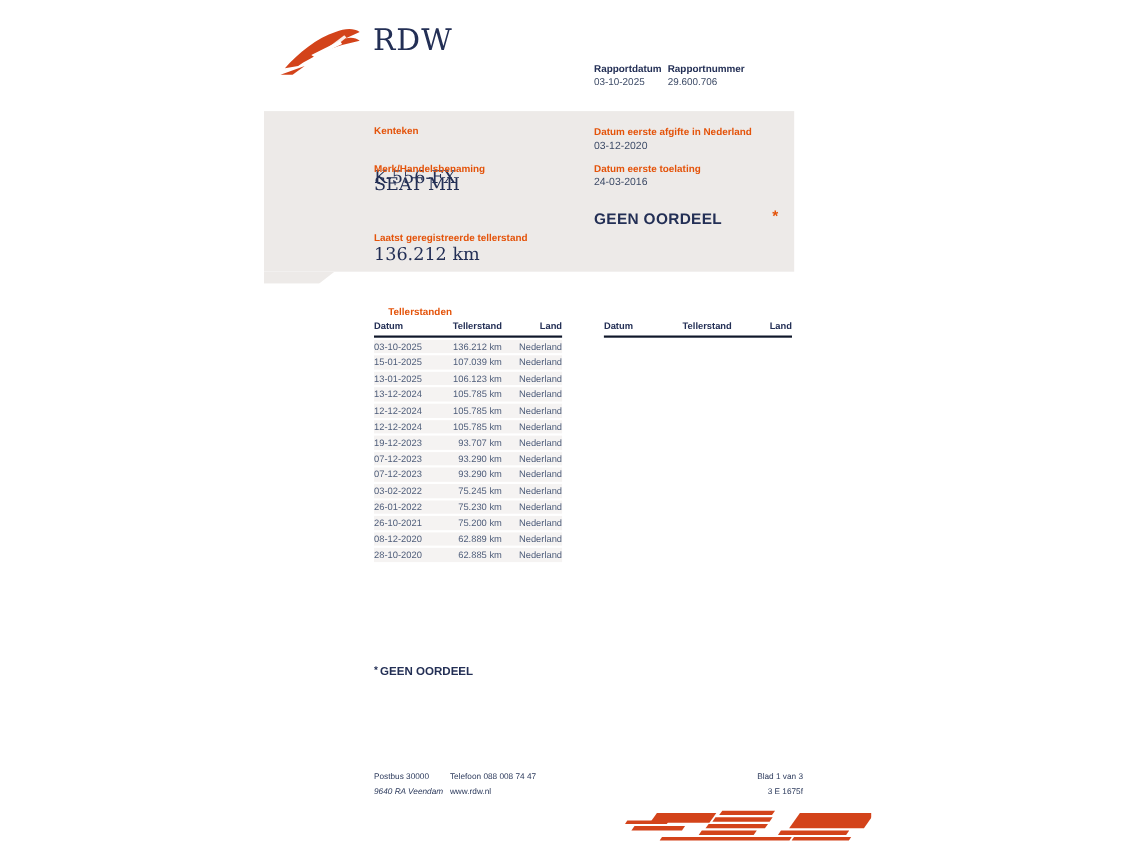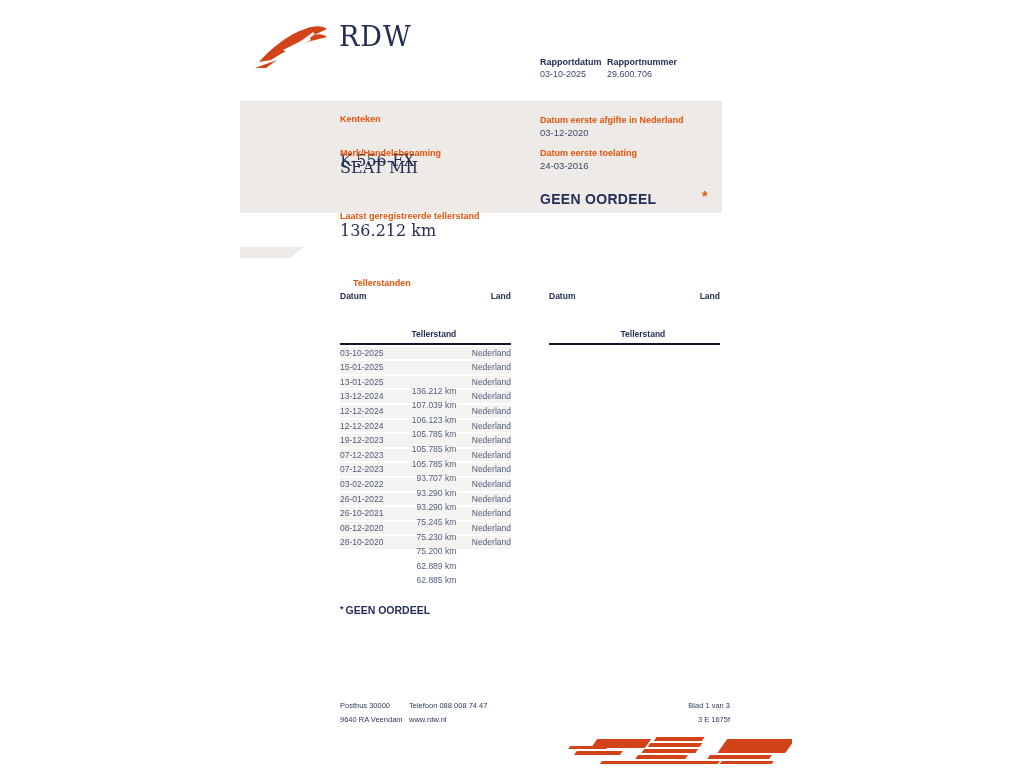--- a/index.html
+++ b/index.html
@@ -7,37 +7,37 @@
         font-family:"Liberation Sans",sans-serif;color:#232f55;}
   .abs{position:absolute;}
 
   
   .logo-text{left:339px;top:21px;font-family:"DejaVu Serif",serif;font-size:27px;color:#232f55;letter-spacing:1px;}
   .doc-title{left:540px;top:25px;font-family:"DejaVu Serif",serif;font-weight:bold;font-size:18px;color:#e4530a;}
   .meta-label{top:57px;font-size:9px;font-weight:bold;color:#232f55;}
   .meta-value{top:69px;font-size:9px;color:#3c4a66;}
 
   
-  .vbox{left:240px;top:101px;width:482px;height:112px;background:#edeae8;}
+  .vbox{left:240px;top:101px;width:482px;height:146px;background:#edeae8;}
   .vbox-tail{left:240px;top:247px;width:64px;height:11px;background:#edeae8;
              clip-path:polygon(0 0,100% 0,78% 100%,0 100%);}
   .flabel{font-size:9px;font-weight:bold;color:#e4530a;}
   .fvalue-big{font-family:"DejaVu Serif",serif;font-size:16px;color:#232f55;}
   .fvalue{font-size:9.5px;color:#3c4a66;}
   .verdict{font-size:14px;font-weight:bold;color:#232f55;letter-spacing:.3px;}
   .verdict-star{font-size:14px;font-weight:bold;color:#e4530a;}
 
   
   .section-title{left:340px;top:278px;font-size:9px;font-weight:bold;color:#e4530a;margin-left:13px;}
   .otable{width:171px;font-size:8.5px;}
   .otable .thead{display:flex;border-bottom:2px solid #0f172a;padding-bottom:2px;
                  font-weight:bold;color:#232f55;}
   .c{display:block;line-height:12.6px;}
   .c0{width:32%;text-align:left;}
-  .c1{width:36%;text-align:right;margin-top:38px;}
+  .c1{width:36%;text-align:right;}
   .c2{width:32%;text-align:right;}
   .trow{display:flex;background:#f5f3f2;margin-top:2px;height:12.6px;color:#4e5d7a;}
   .tleft{left:340px;top:290px;}
   .tright{left:549px;top:290px;}
 
   
   .fn-title{left:340px;top:604px;font-size:10.5px;font-weight:bold;color:#232f55;}
   .fn-star{color:#232f55;font-size:9px;vertical-align:2px;margin-right:2px;}
   .fn-body{left:340px;top:619px;width:394px;font-size:9px;line-height:14.6px;color:#e4530a;}
 
@@ -174,21 +174,21 @@
       <span class="c c2">Land</span>
     </div>
     <div></div>
   </div>
 
   <div class="abs fn-title">
     <span class="fn-star">*</span><span>GEEN OORDEEL</span>
   </div>
 
   <div class="abs foot" style="left:340px;top:701px;">Postbus 30000</div>
-  <div class="abs foot" style="left:340px;top:715px;">9640 RA Veendam</div>
+  <div class="abs foot" style="left:340px;top:715px;font-style:italic;">9640 RA Veendam</div>
   <div class="abs foot" style="left:409px;top:701px;">Telefoon 088 008 74 47</div>
   <div class="abs foot" style="left:409px;top:715px;">www.rdw.nl</div>
   <div class="abs foot f-r" style="left:630px;top:701px;">Blad 1 van 3</div>
   <div class="abs foot f-r" style="left:630px;top:715px;">3 E 1675f</div>
 
   <svg class="abs stripes" width="252" height="32" viewBox="0 0 252 32">
     <g fill="#d3431a" transform="skewX(-35) translate(18,0)">
       <rect x="20" y="11" width="38" height="3"></rect>
       <rect x="42" y="4" width="54" height="9"></rect>
       <rect x="30" y="16" width="46" height="4"></rect>

